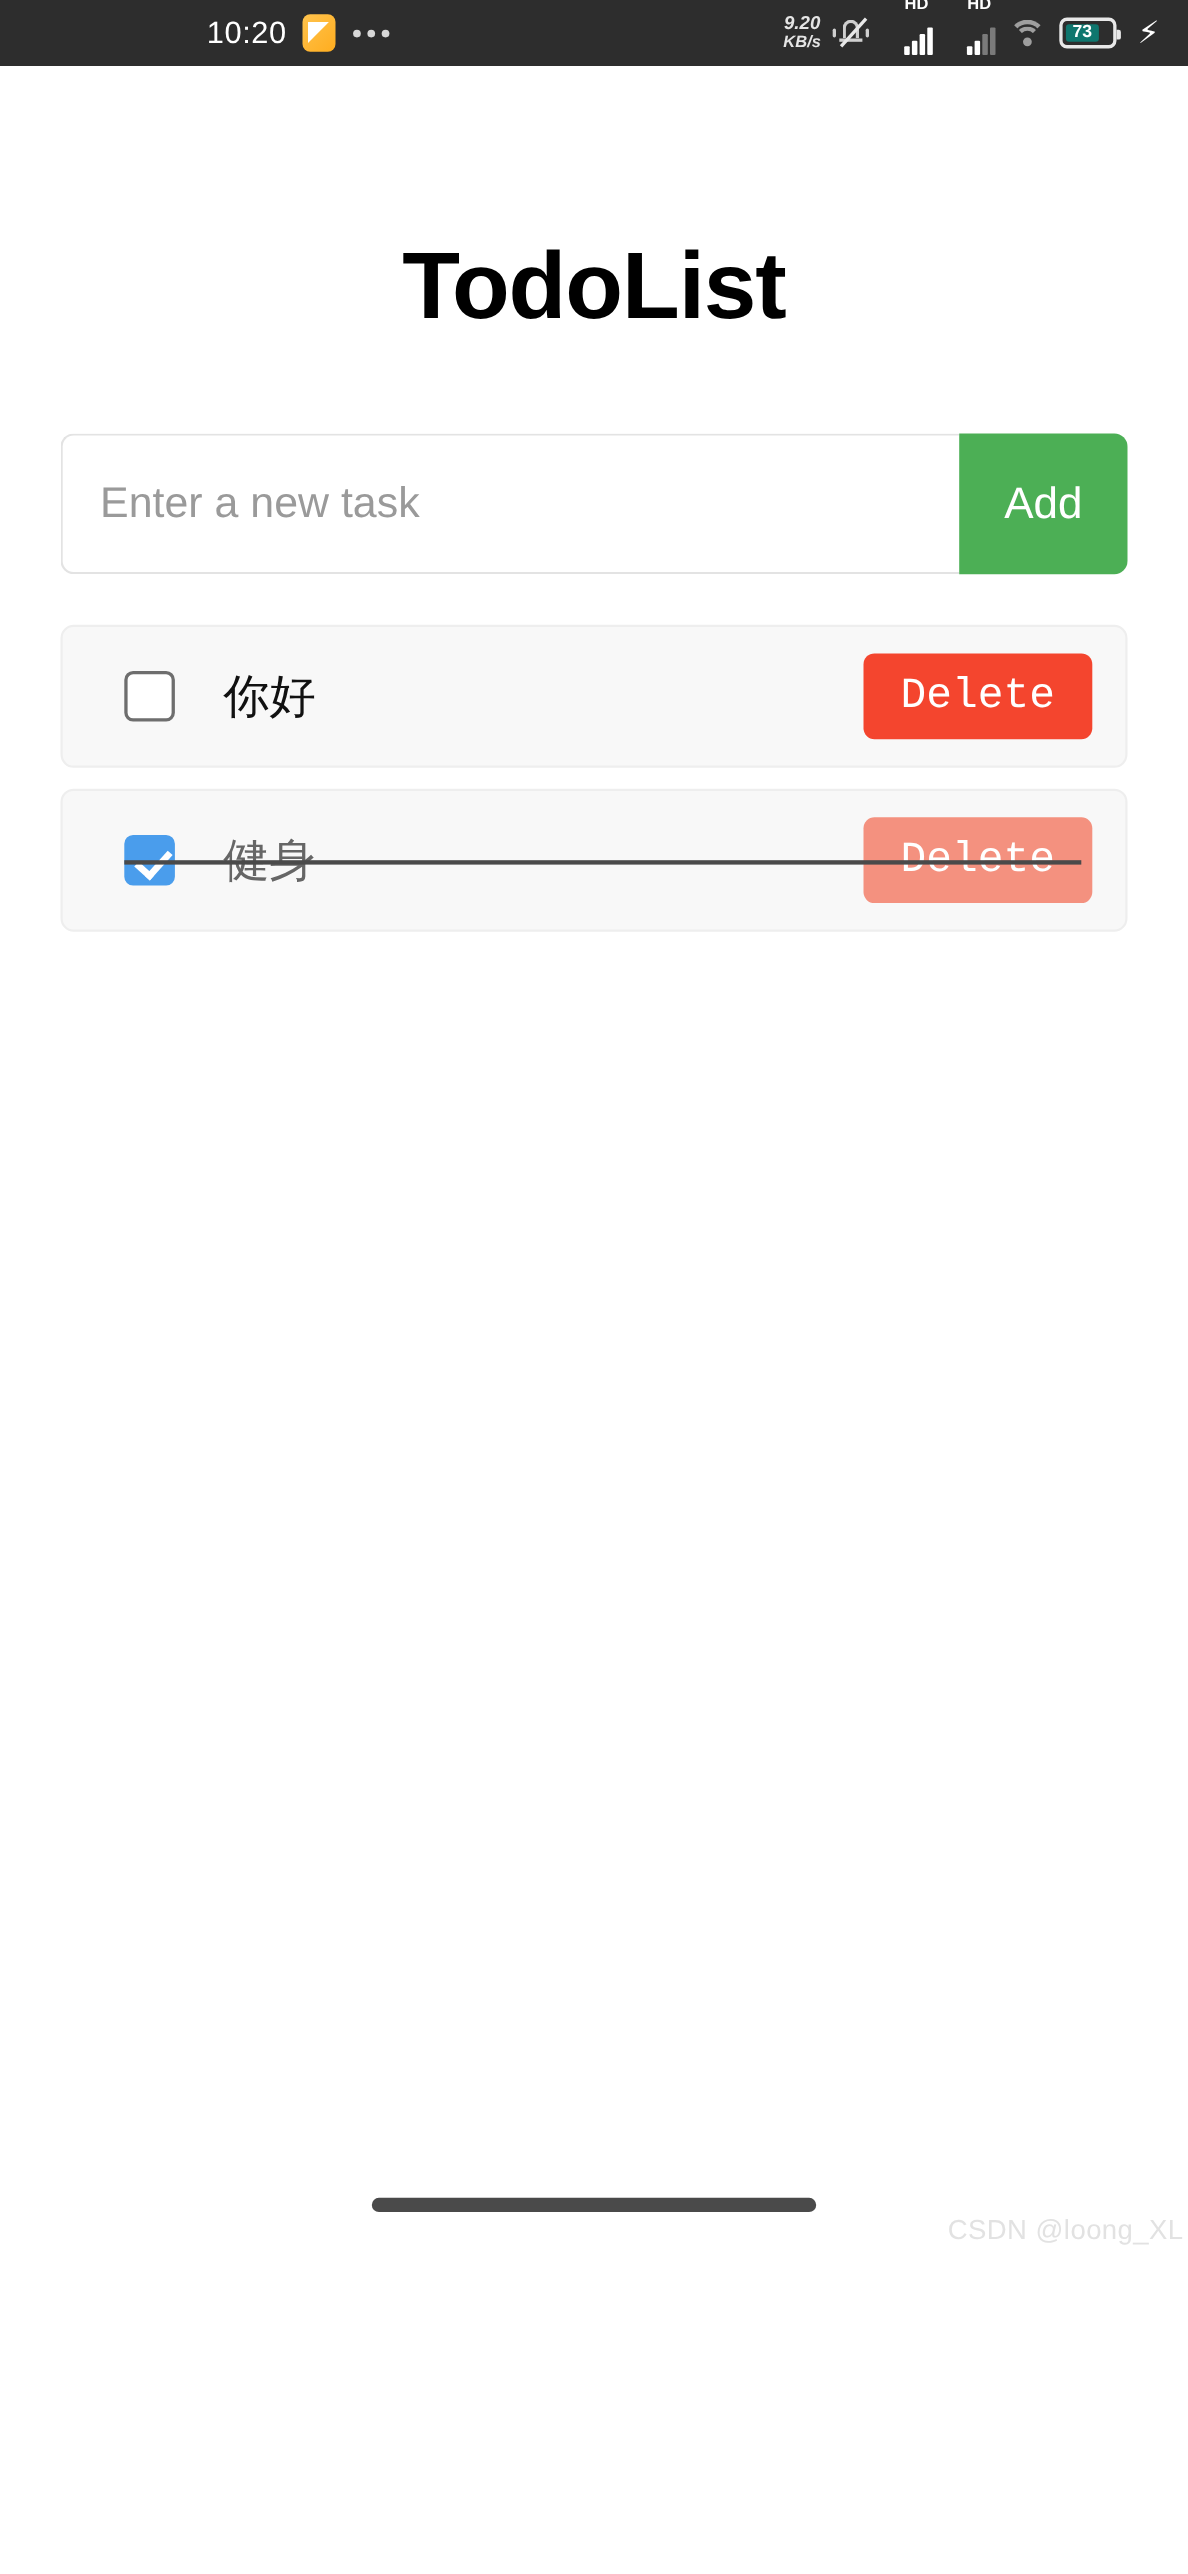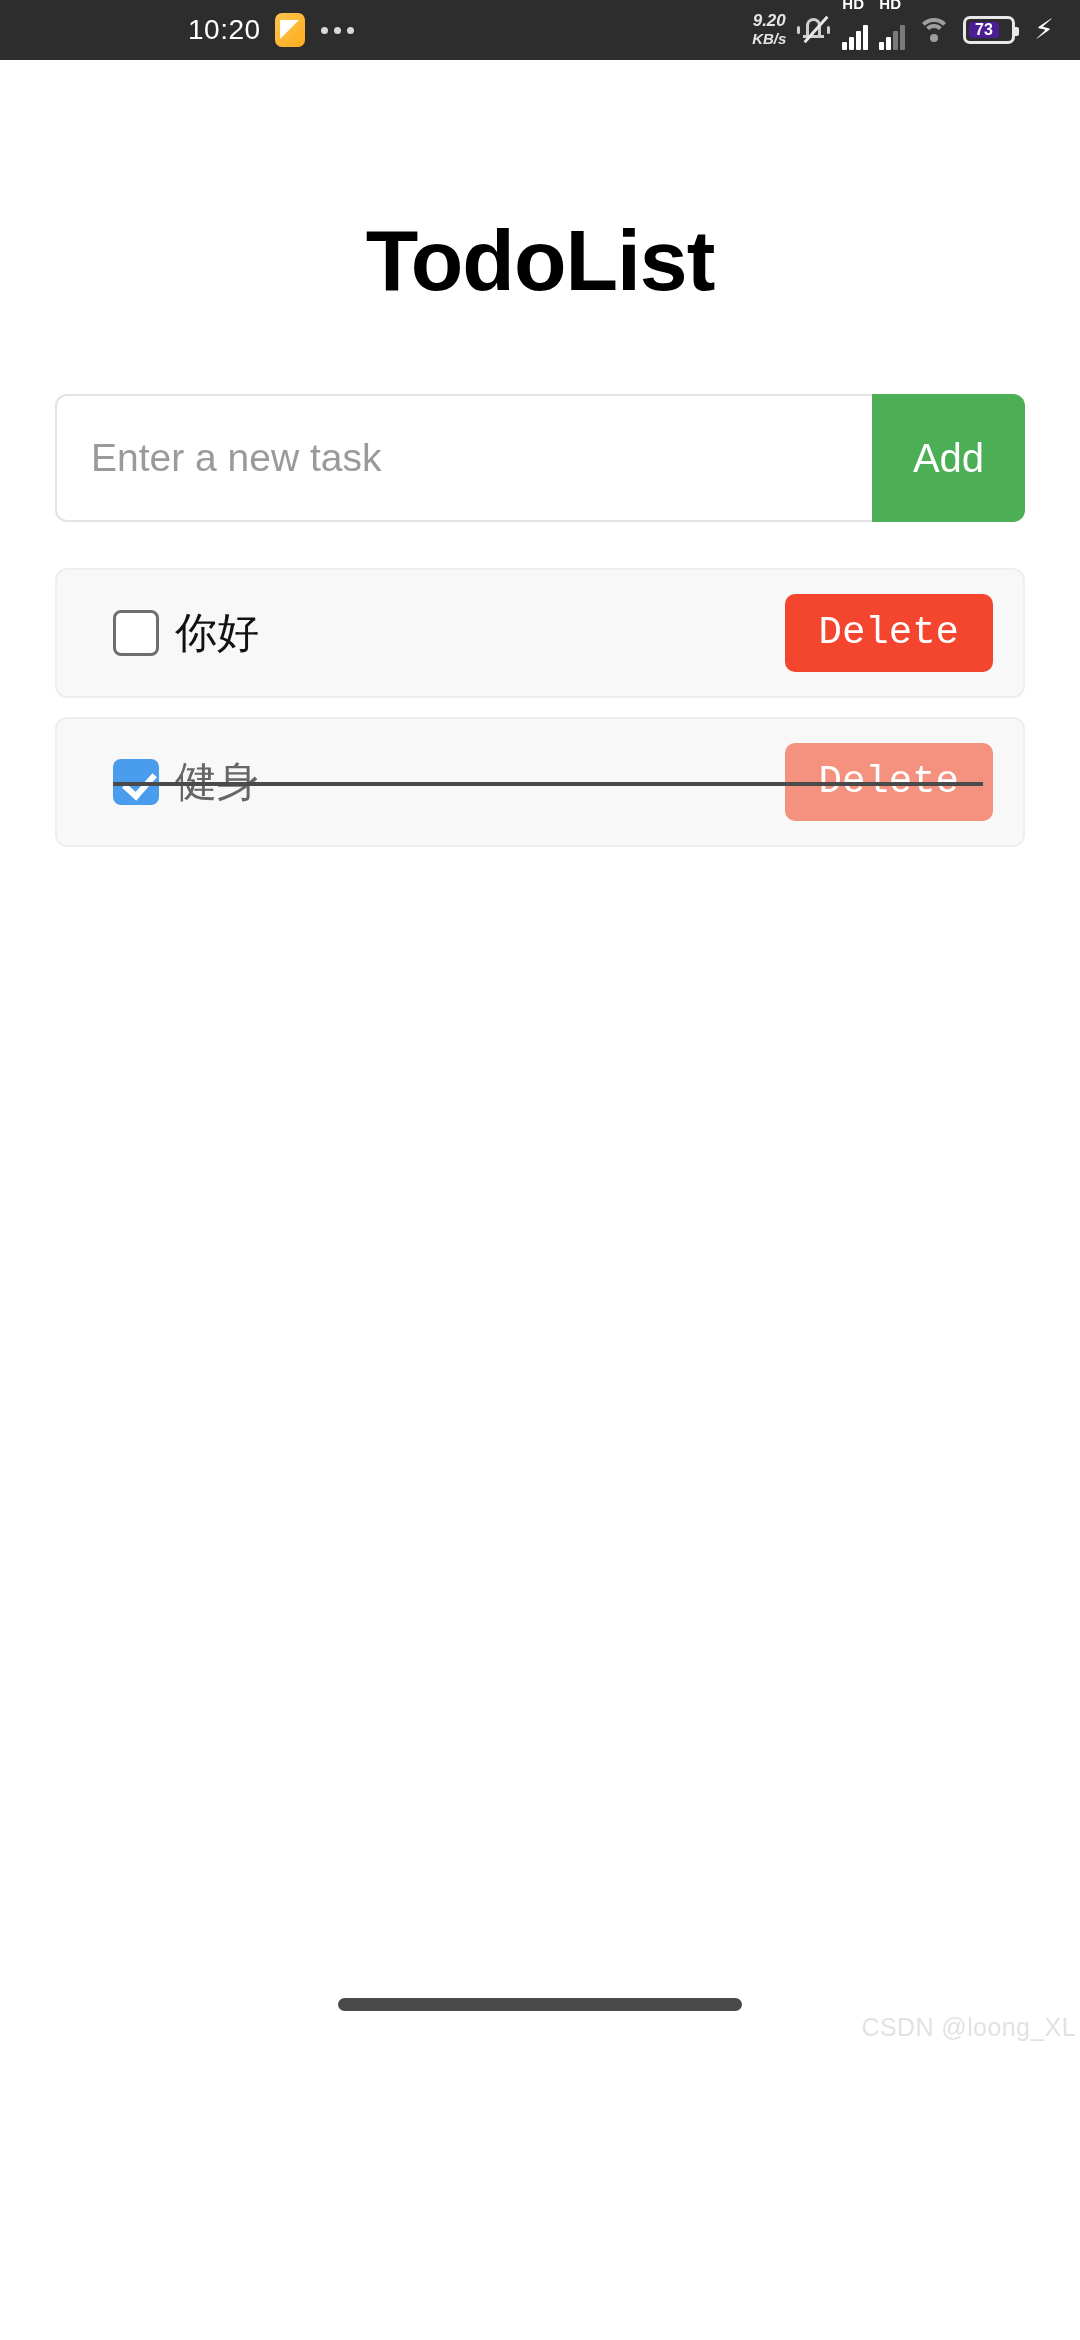--- a/index.html
+++ b/index.html
@@ -125,21 +125,21 @@
     width: 5px;
     background: #ffffff;
     border-radius: 1px;
     display: block;
   }
   .bars span.dim { background: #7a7a7a; }
   .bars .b1 { height: 8px; }
   .bars .b2 { height: 13px; }
   .bars .b3 { height: 19px; }
   .bars .b4 { height: 25px; }
-  .sig-wrap { position: relative; padding-top: 14px; }
+  .sig-wrap { position: relative; padding-top: 14px; margin-left: 20px; }
 
   .wifi-icon {
     position: relative;
     width: 36px; height: 28px;
   }
   .wifi-icon i {
     position: absolute;
     border: 4px solid #9e9e9e;
     border-bottom-color: transparent;
     border-left-color: transparent;
@@ -173,21 +173,21 @@
     content: "";
     position: absolute;
     right: -7px; top: 8px;
     width: 4px; height: 9px;
     background: #e8e8e8;
     border-radius: 0 2px 2px 0;
   }
   .battery .fill {
     height: 100%;
     width: 73%;
-    background: #4c1d95;
+    background: #0f766e;
     border-radius: 3px;
     display: flex;
     align-items: center;
     justify-content: center;
   }
   .battery .pct {
     color: #ffffff;
     font-size: 16px;
     font-weight: bold;
     line-height: 16px;
@@ -261,21 +261,21 @@
     background: #f8f8f8;
     border: 2px solid #eeeeee;
     border-radius: 12px;
     display: flex;
     align-items: center;
     padding: 0 30px 0 56px;
   }
   .task-left {
     display: flex;
     align-items: center;
-    gap: 16px;
+    gap: 44px;
     flex: 1;
   }
   .checkbox {
     width: 46px; height: 46px;
     border: 3px solid #6e6e6e;
     border-radius: 8px;
     background: #ffffff;
     flex: none;
     position: relative;
     cursor: pointer;

